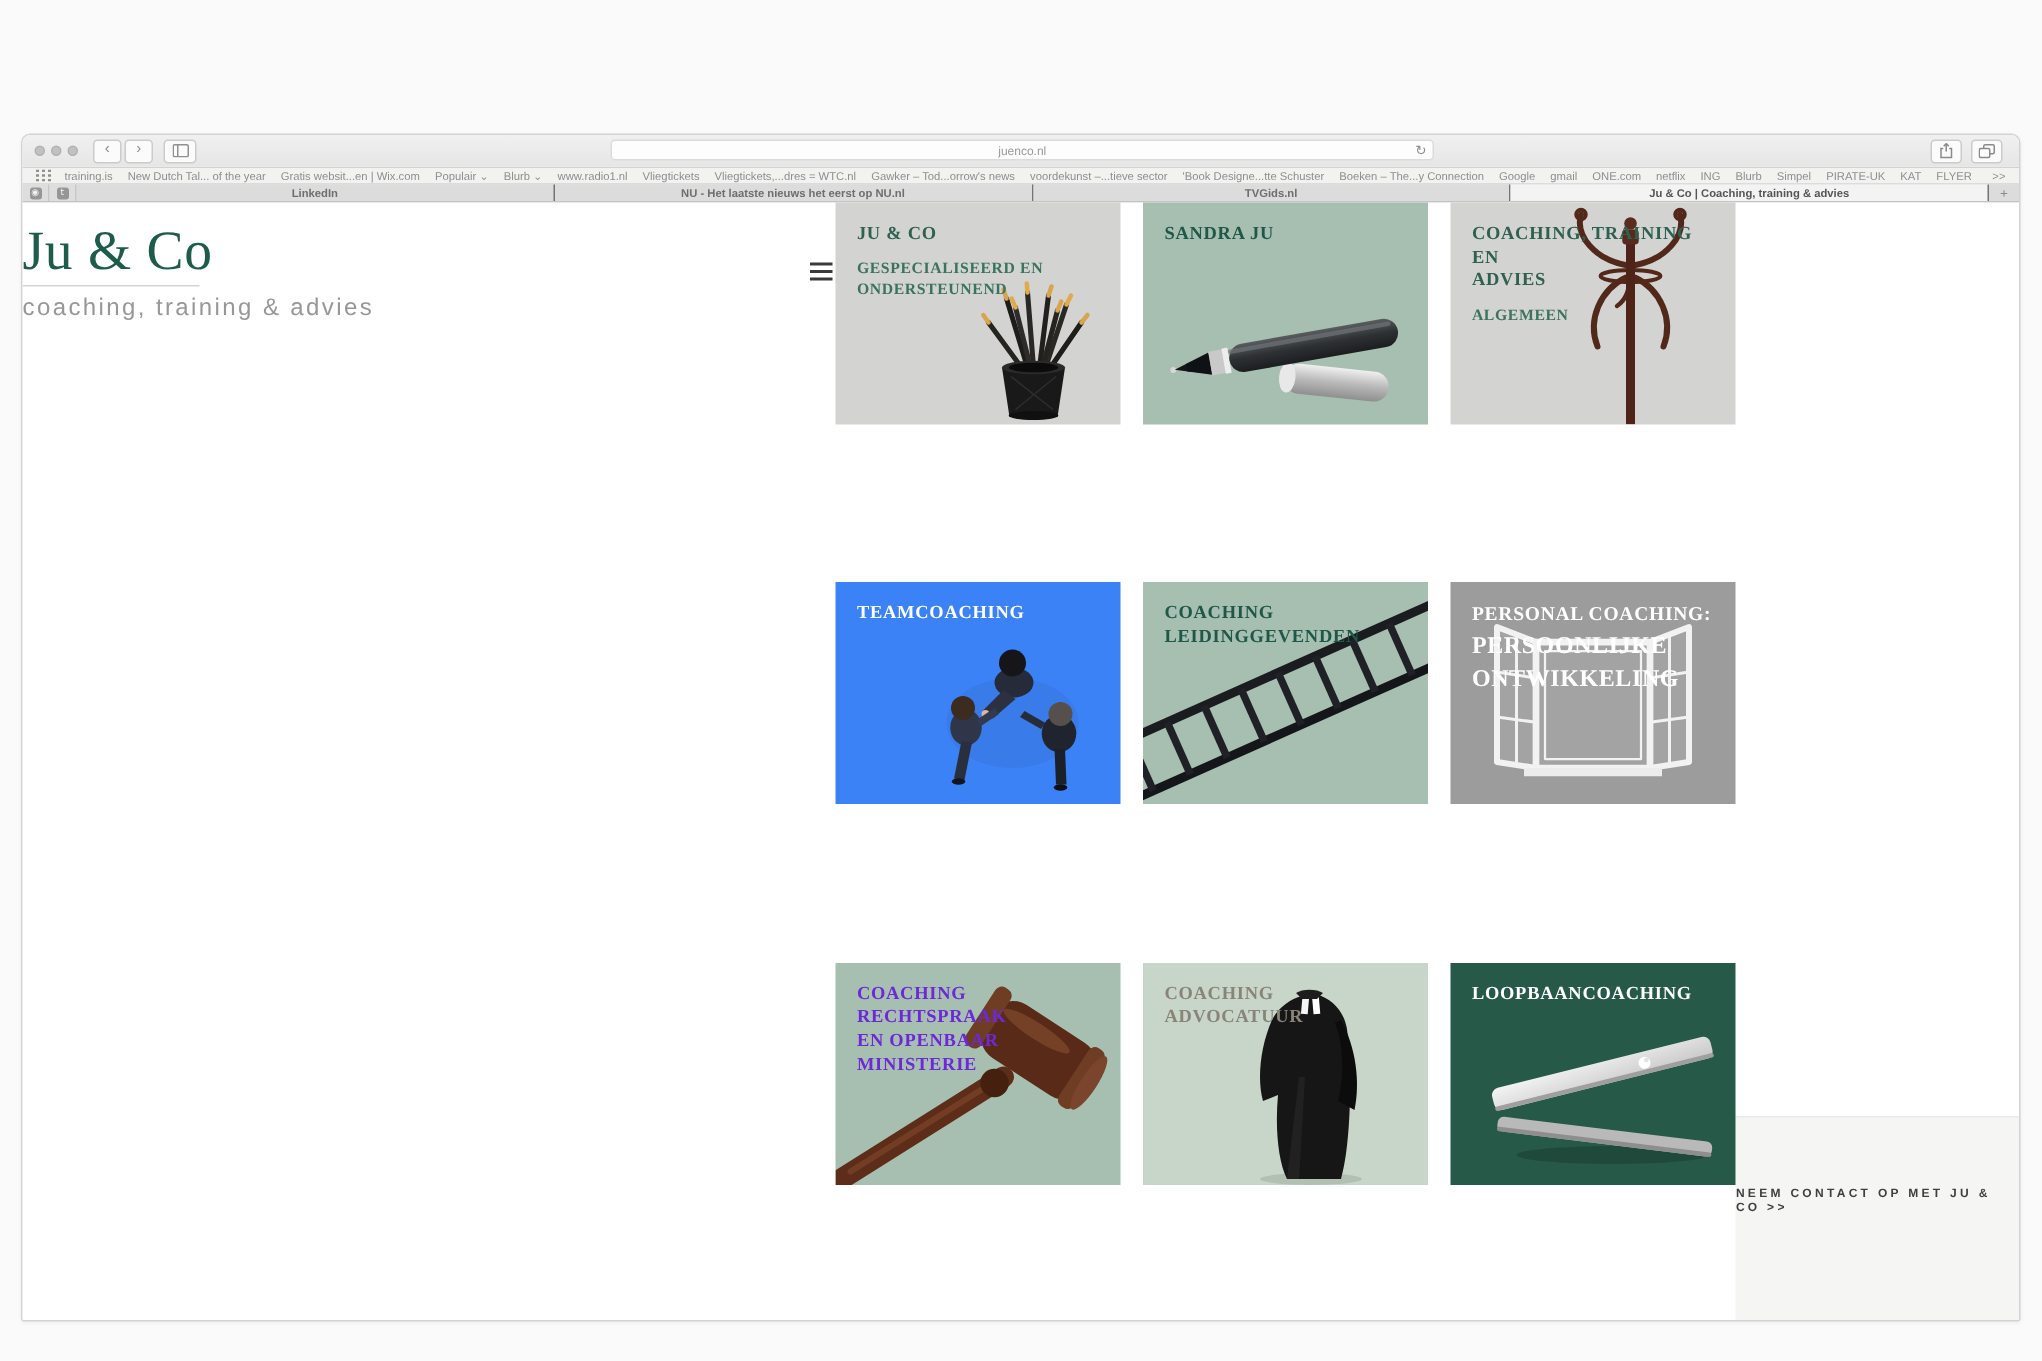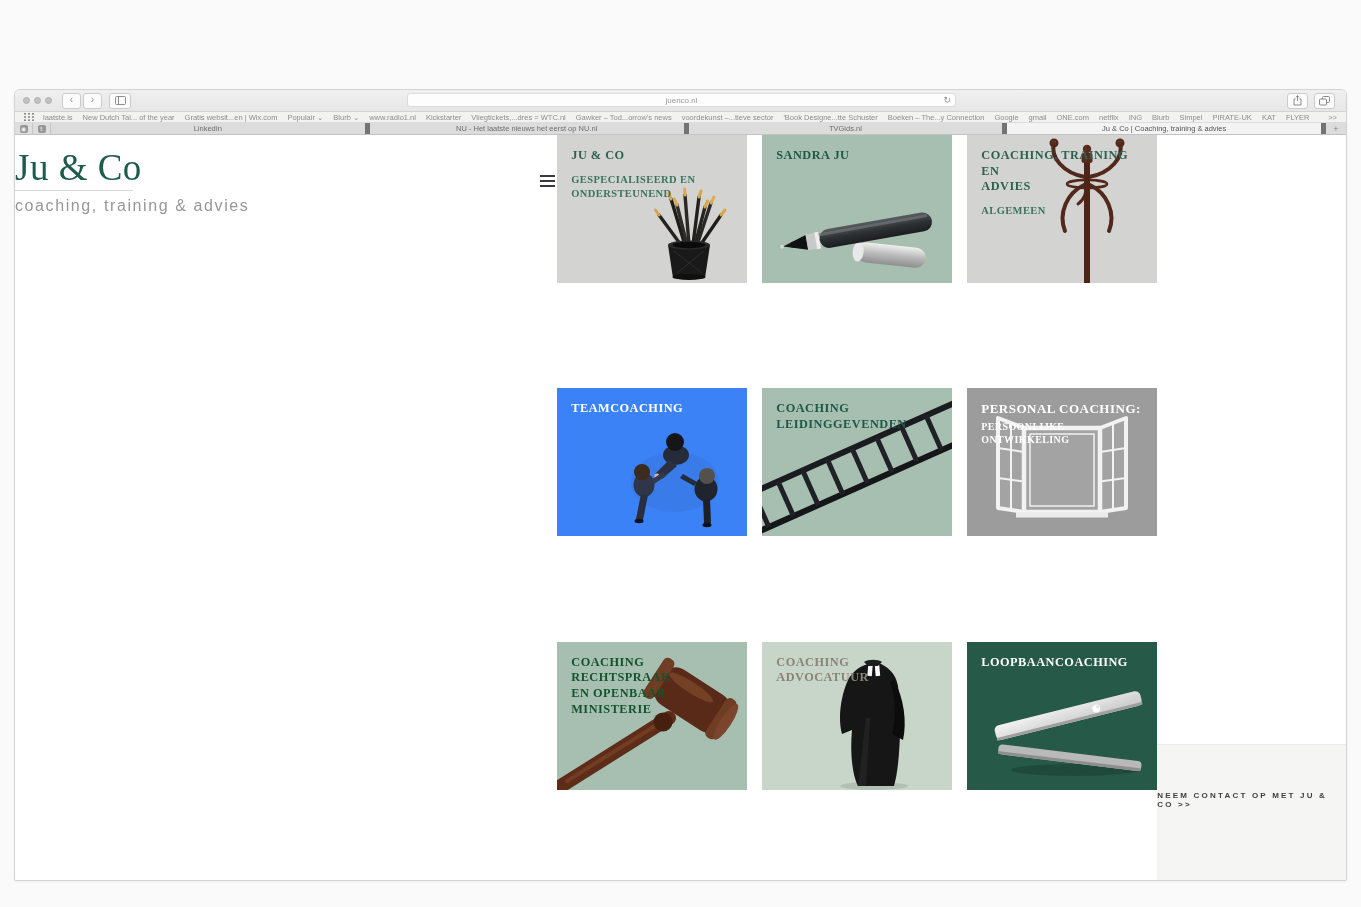--- a/index.html
+++ b/index.html
@@ -27,41 +27,41 @@
                  display:flex;align-items:center;padding:0 9px;font-size:7.5px;color:#8e8e8e;}
   .bm-list{display:flex;gap:10px;flex:1;overflow:hidden;margin:0 9px;white-space:nowrap;}
   .bm{white-space:nowrap;cursor:default;}
   .bm-more{margin-left:auto;color:#8e8e8e;}
   
   .tab-bar{height:11px;background:#d8d8d8;border-bottom:1px solid #c3c3c3;display:flex;align-items:stretch;}
   .pinned-tab{width:17px;border-right:1px solid #c6c6c6;display:flex;align-items:center;justify-content:center;background:#dedede;}
   .pinicon{width:8px;height:8px;border-radius:2px;background:#979696;color:#f2f2f2;font-size:6px;
            line-height:8px;text-align:center;font-family:"DejaVu Sans",sans-serif;}
   .tab{flex:1 1 0;min-width:0;display:flex;align-items:center;justify-content:center;
-       font-size:7.5px;color:#6e6e6e;background:#dcdcdc;border-right:5px solid #737373;
-       overflow:hidden;white-space:nowrap;}
+       font-size:7.5px;color:#6e6e6e;background:#dcdcdc;border-right:1px solid #737373;
+       overflow:hidden;white-space:nowrap;font-weight:bold;}
   .tab.active{background:#f3f3f3;color:#555;}
   .newtab{width:20px;display:flex;align-items:center;justify-content:center;color:#8a8a8a;font-size:9px;background:#dcdcdc;}
   
   .page{height:745px;background:#ffffff;display:flex;flex-direction:row;}
   .site-header{width:600px;margin:14px auto 0;position:relative;height:92px;}
   .logo{font-family:"Liberation Serif",serif;font-size:37px;color:#1d5c4b;letter-spacing:0.5px;line-height:1;}
   .logo-rule{width:118px;height:1px;background:#d4d4d4;margin-top:4px;}
   .tagline{font-size:16px;color:#979797;letter-spacing:1.6px;margin-top:6px;}
   .hamburger{position:absolute;right:2px;top:26px;width:15px;cursor:pointer;}
   .hamburger span{display:block;height:2px;background:#3a3a3a;margin-bottom:3px;}
   .grid{width:600px;margin:0 auto;display:grid;grid-template-columns:repeat(3,190px);gap:15px;}
   .tile{position:relative;height:148px;padding:13px 14px;box-sizing:border-box;overflow:hidden;display:block;}
   .tile-title{font-family:"Liberation Serif",serif;font-weight:bold;font-size:12.3px;
               letter-spacing:0.5px;line-height:1.28;white-space:pre-line;position:relative;z-index:2;}
   .tile-sub{font-family:"Liberation Serif",serif;font-weight:bold;font-size:10.5px;
             letter-spacing:0.4px;margin-top:9px;line-height:1.35;white-space:pre-line;position:relative;z-index:2;}
   .tile-sub:empty{display:none;}
   .t6 .tile-title{font-size:13px;font-family:Liberation Serif, serif;}
-  .t6 .tile-sub{font-size:10px;margin-top:2px;}
+  .t6 .tile-sub{font-size:16px;margin-top:2px;}
   .art{position:absolute;z-index:1;}
   
   .site-footer{margin-top:auto;height:136px;background:#f5f5f4;border-top:1px solid #ebebea;
                display:flex;justify-content:center;align-items:flex-start;padding-top:46px;box-sizing:border-box;}
   .footer-link{font-size:8px;font-weight:bold;letter-spacing:2.2px;color:#3f3f3f;cursor:pointer;}
   svg{display:block;}
 </style>
 </head>
 <body>
 
@@ -111,27 +111,27 @@
             <rect x="8" y="0" width="2" height="1.6"></rect>
           <rect x="0" y="3.2" width="2" height="1.6"></rect>
             <rect x="4" y="3.2" width="2" height="1.6"></rect>
             <rect x="8" y="3.2" width="2" height="1.6"></rect>
           <rect x="0" y="6.4" width="2" height="1.6"></rect>
             <rect x="4" y="6.4" width="2" height="1.6"></rect>
             <rect x="8" y="6.4" width="2" height="1.6"></rect>
         </g>
       </svg>
       <div class="bm-list">
-          <span class="bm">laatste.is</span>
+          <span class="bm">training.is</span>
           <span class="bm">New Dutch Tal... of the year</span>
           <span class="bm">Gratis websit...en | Wix.com</span>
           <span class="bm">Populair ⌄</span>
           <span class="bm">Blurb ⌄</span>
           <span class="bm">www.radio1.nl</span>
-          <span class="bm">Kickstarter</span>
+          <span class="bm">Vliegtickets</span>
           <span class="bm">Vliegtickets,...dres = WTC.nl</span>
           <span class="bm">Gawker – Tod...orrow's news</span>
           <span class="bm">voordekunst –...tieve sector</span>
           <span class="bm">'Book Designe...tte Schuster</span>
           <span class="bm">Boeken – The...y Connection</span>
           <span class="bm">Google</span>
           <span class="bm">gmail</span>
           <span class="bm">ONE.com</span>
           <span class="bm">netflix</span>
           <span class="bm">ING</span>
@@ -319,21 +319,21 @@
               <polygon points="133,40 159,30 159,120 133,124" stroke-width="4"></polygon>
               <line x1="146" y1="34.5" x2="146" y2="122" stroke-width="2"></line>
               <line x1="159" y1="60" x2="133" y2="64" stroke-width="2"></line>
               <line x1="159" y1="90" x2="133" y2="93.5" stroke-width="2"></line>
             </g>
             <rect x="49" y="124" width="92" height="5.5" fill="#ececec"></rect>
           </svg>
         </a>
 
         <a class="tile t7" style="background: rgb(166, 191, 176);">
-          <div class="tile-title" style="color: #14532d;">COACHING RECHTSPRAAK
+          <div class="tile-title" style="color: #6d28d9;">COACHING RECHTSPRAAK
 EN OPENBAAR
 MINISTERIE</div>
 
           <svg class="art" style="left:0;bottom:0" width="190" height="148" viewBox="0 0 190 148">
             <line x1="4" y1="144" x2="112" y2="76" stroke="#5d2d1a" stroke-width="14" stroke-linecap="round"></line>
             <line x1="10" y1="139" x2="106" y2="79" stroke="#7c4428" stroke-width="4" stroke-linecap="round" opacity="0.7"></line>
             <circle cx="106" cy="80" r="9.5" fill="#46200f"></circle>
             <g transform="translate(132,56) rotate(33)">
               <rect x="-36" y="-21" width="80" height="42" rx="17" fill="#5a2a18"></rect>
               <rect x="-42" y="-23" width="12" height="46" rx="5" fill="#6f3c24"></rect>

